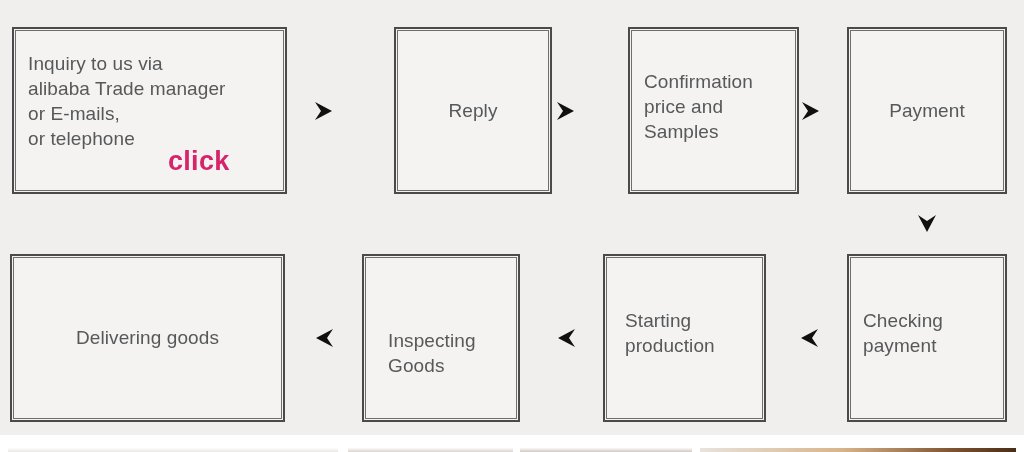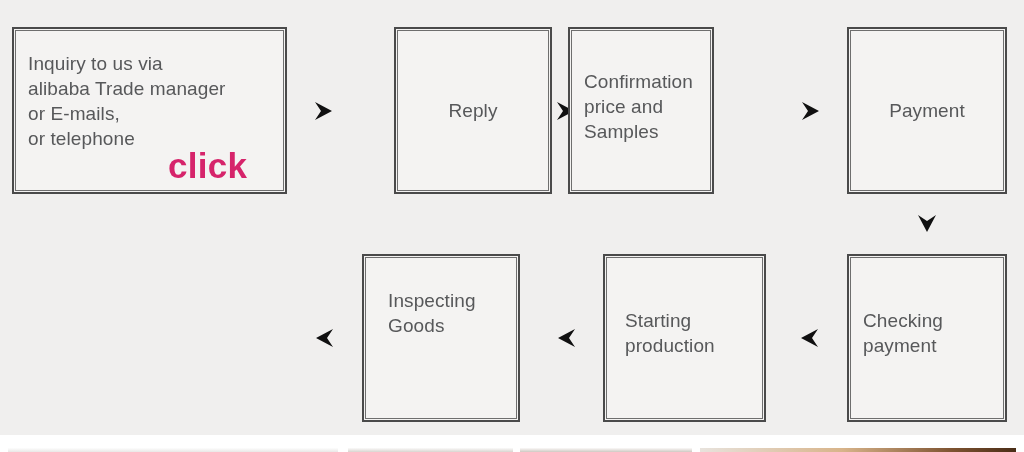--- a/index.html
+++ b/index.html
@@ -48,21 +48,21 @@
 
   .box.center .box-text {
     width: 100%;
     text-align: center;
   }
 
   
   .click-word {
     position: absolute;
     color: #d6246b;
-    font-size: 35px;
+    font-size: 27px;
     font-weight: 700;
     letter-spacing: 0.3px;
     line-height: 1;
   }
 
   
   .arrow {
     position: absolute;
     width: 26px;
     height: 26px;
@@ -119,21 +119,21 @@
   <div class="box center" style="left:362px; top:27px; width:158px; height:167px;margin-left:32px;">
     <div class="box-text">Reply</div>
   </div>
 
   <div class="arrow" style="left:552px; top:98px;">
     <svg viewBox="0 0 26 26" aria-hidden="true">
       <path d="M5 4 L22 13 L5 22 L11 13 Z"></path>
     </svg>
   </div>
 
-  <div class="box align-topleft" style="left:568px; top:27px; width:146px; height:167px;">
+  <div class="box align-topleft" style="left:628px; top:27px; width:171px; height:167px;">
     <div class="box-text" style="padding-top:40px;">Confirmation
 price and
 Samples</div>
   </div>
 
   <div class="arrow" style="left:797px; top:98px;">
     <svg viewBox="0 0 26 26" aria-hidden="true">
       <path d="M5 4 L22 13 L5 22 L11 13 Z"></path>
     </svg>
   </div>
@@ -141,29 +141,32 @@
   <div class="box center" style="left:847px; top:27px; width:160px; height:167px;">
     <div class="box-text">Payment</div>
   </div>
 
   <div class="arrow" style="left:914px; top:210px;">
     <svg viewBox="0 0 26 26" aria-hidden="true">
       <path d="M4 5 L13 22 L22 5 L13 11 Z"></path>
     </svg>
   </div>
 
+  <div class="box center" style="left:10px; top:254px; width:275px; height:168px;">
+    <div class="box-text">Delivering goods</div>
+  </div>
 
   <div class="arrow" style="left:312px; top:325px;">
     <svg viewBox="0 0 26 26" aria-hidden="true">
       <path d="M21 4 L4 13 L21 22 L15 13 Z"></path>
     </svg>
   </div>
 
   <div class="box align-topleft" style="left:362px; top:254px; width:158px; height:168px;">
-    <div class="box-text" style="padding-top:32px; padding-left:24px;">Inspecting
+    <div class="box-text" style="padding-top:72px; padding-left:24px;">Inspecting
 Goods</div>
   </div>
 
   <div class="arrow" style="left:554px; top:325px;">
     <svg viewBox="0 0 26 26" aria-hidden="true">
       <path d="M21 4 L4 13 L21 22 L15 13 Z"></path>
     </svg>
   </div>
 
   <div class="box align-topleft" style="left:603px; top:254px; width:163px; height:168px;">

